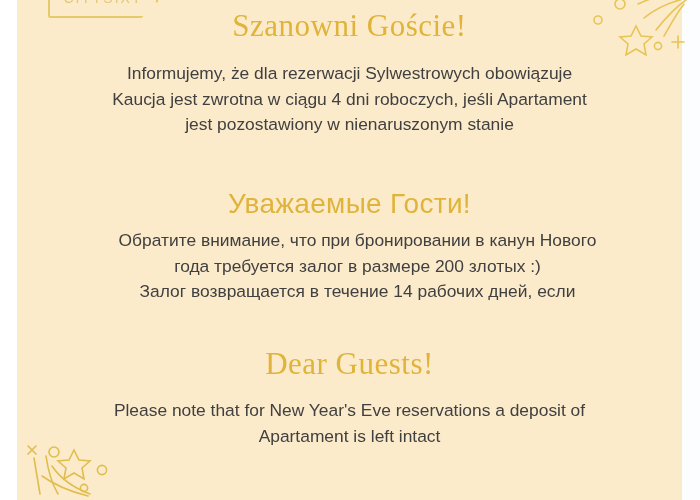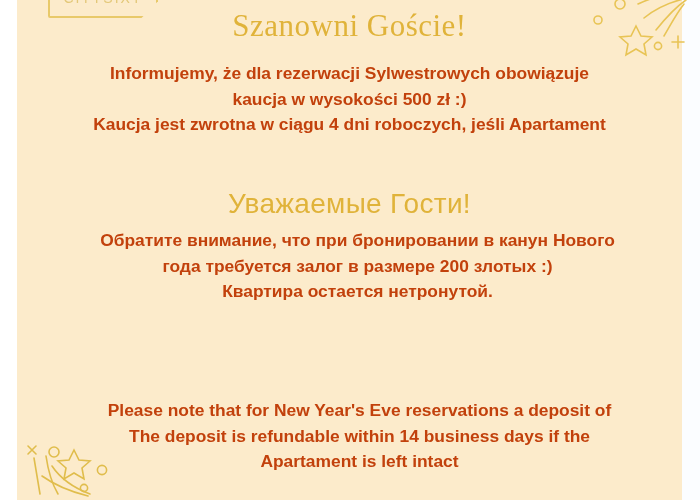--- a/index.html
+++ b/index.html
@@ -93,34 +93,33 @@
     font-family: "Liberation Sans", sans-serif;
     color: #e0b33a;
     font-size: 28px;
     font-weight: 400;
     letter-spacing: 0.3px;
     line-height: 1.05;
     margin: 0;
   }
   .body-text {
     font-family: "Liberation Sans", sans-serif;
-    color: #c2410c;
+    color: #404040;
     font-size: 17.4px;
     line-height: 25.5px;
     margin: 0;
-    font-weight: bold;
   }
   .body-text .ln { display: block; }
 
   .block-pl-head { position: absolute; left: 0; top: 10px;  width: 665px; }
   .block-pl-body { position: absolute; left: 0; top: 61px;  width: 665px; }
   .block-ru-head { position: absolute; left: 0; top: 189px; width: 665px; }
   .block-ru-body { position: absolute; left: 0; top: 228px; width: 681px; }
   .block-en-head { position: absolute; left: 0; top: 348px; width: 665px; }
-  .block-en-body { position: absolute; left: 0; top: 398px; width: 665px; margin-left: 10px; }
+  .block-en-body { position: absolute; left: 0; top: 398px; width: 665px; }
 </style>
 </head>
 <body>
 
 <div id="poster">
 
   <div class="edge-strip-left"></div>
   <div class="bg-panel"></div>
   <div class="edge-strip-right"></div>
 
@@ -157,38 +156,40 @@
   </div>
 
   <div class="content">
 
     <div class="block-pl-head">
       <h1 class="heading-serif">Szanowni Goście!</h1>
     </div>
     <div class="block-pl-body">
       <p class="body-text">
         <span class="ln">Informujemy, że dla rezerwacji Sylwestrowych obowiązuje</span>
-        <span class="ln">kaucja w wysokości 500 zł :)</span>
         <span class="ln">Kaucja jest zwrotna w ciągu 4 dni roboczych, jeśli Apartament</span>
+        <span class="ln">jest pozostawiony w nienaruszonym stanie</span>
       </p>
     </div>
 
     <div class="block-ru-head">
       <h1 class="heading-sans">Уважаемые Гости!</h1>
     </div>
     <div class="block-ru-body">
       <p class="body-text">
         <span class="ln">Обратите внимание, что при бронировании в канун Нового</span>
         <span class="ln">года требуется залог в размере 200 злотых :)</span>
-        <span class="ln">Квартира остается нетронутой.</span>
+        <span class="ln">Залог возвращается в течение 14 рабочих дней, если</span>
       </p>
     </div>
 
+    <div class="block-en-head">
+      <h1 class="heading-serif">Dear Guests!</h1>
+    </div>
     <div class="block-en-body">
       <p class="body-text">
         <span class="ln">Please note that for New Year's Eve reservations a deposit of</span>
-        <span class="ln">The deposit is refundable within 14 business days if the</span>
         <span class="ln">Apartament is left intact</span>
       </p>
     </div>
 
   </div>
 </div>
 
 </body></html>

